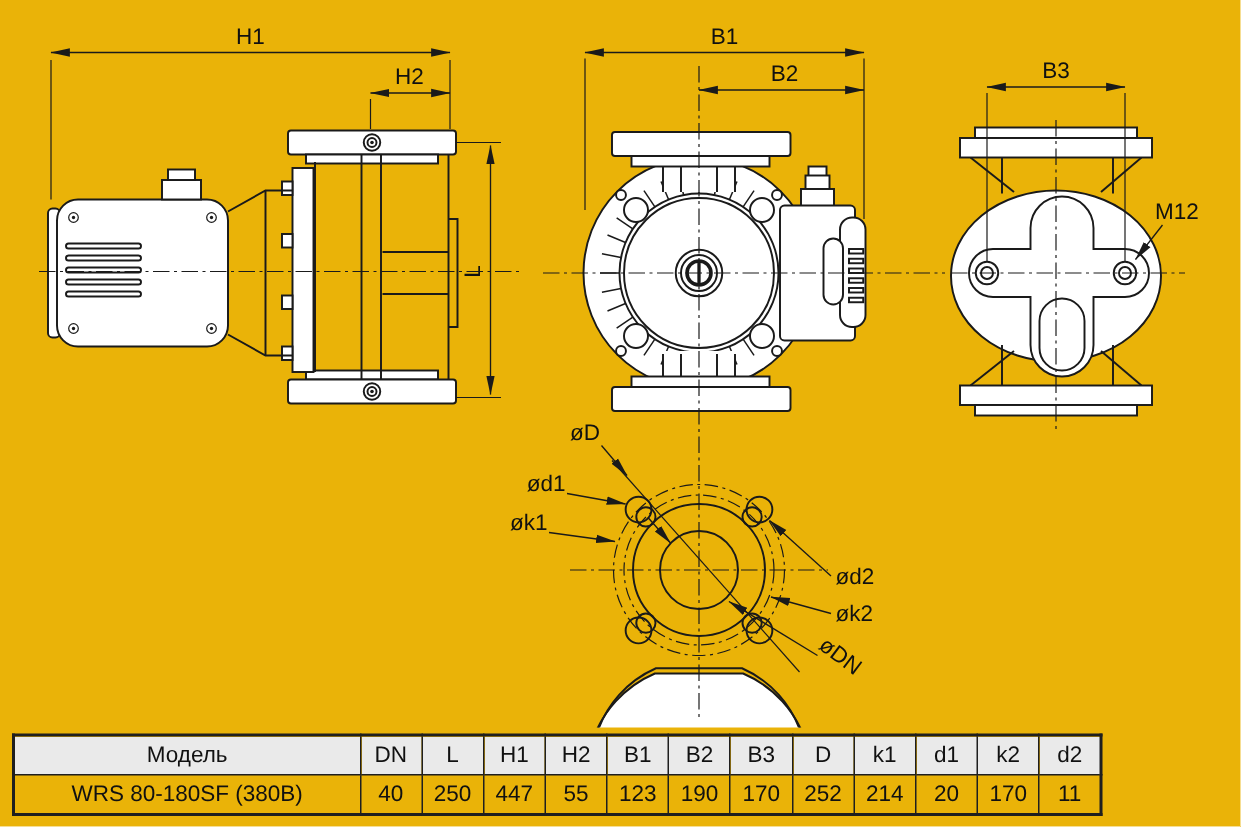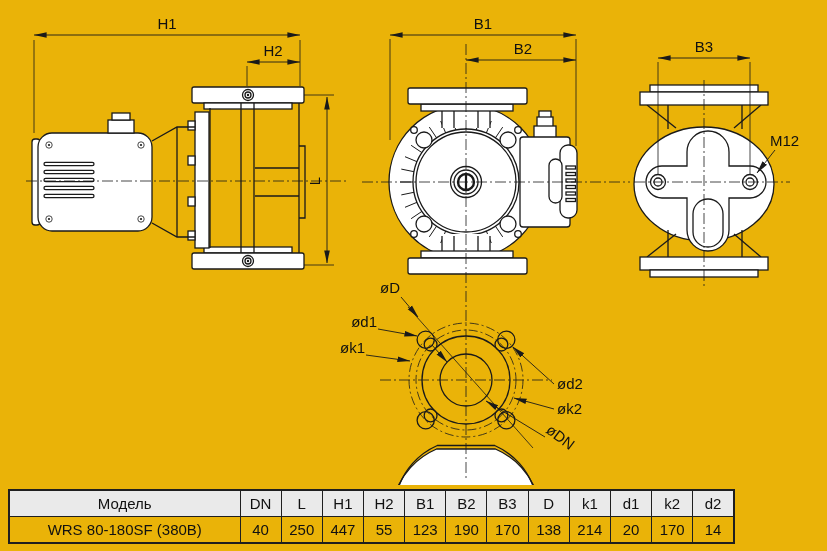--- a/index.html
+++ b/index.html
@@ -330,22 +330,22 @@
   </tr>
   <tr>
     <td>WRS 80-180SF (380В)</td>
     <td>40</td>
     <td>250</td>
     <td>447</td>
     <td>55</td>
     <td>123</td>
     <td>190</td>
     <td>170</td>
-    <td>138</td>
+    <td>252</td>
     <td>214</td>
     <td>20</td>
     <td>170</td>
-    <td>14</td>
+    <td>11</td>
   </tr>
 </tbody>
     </table>
 
 </div>
 
 </body></html>

